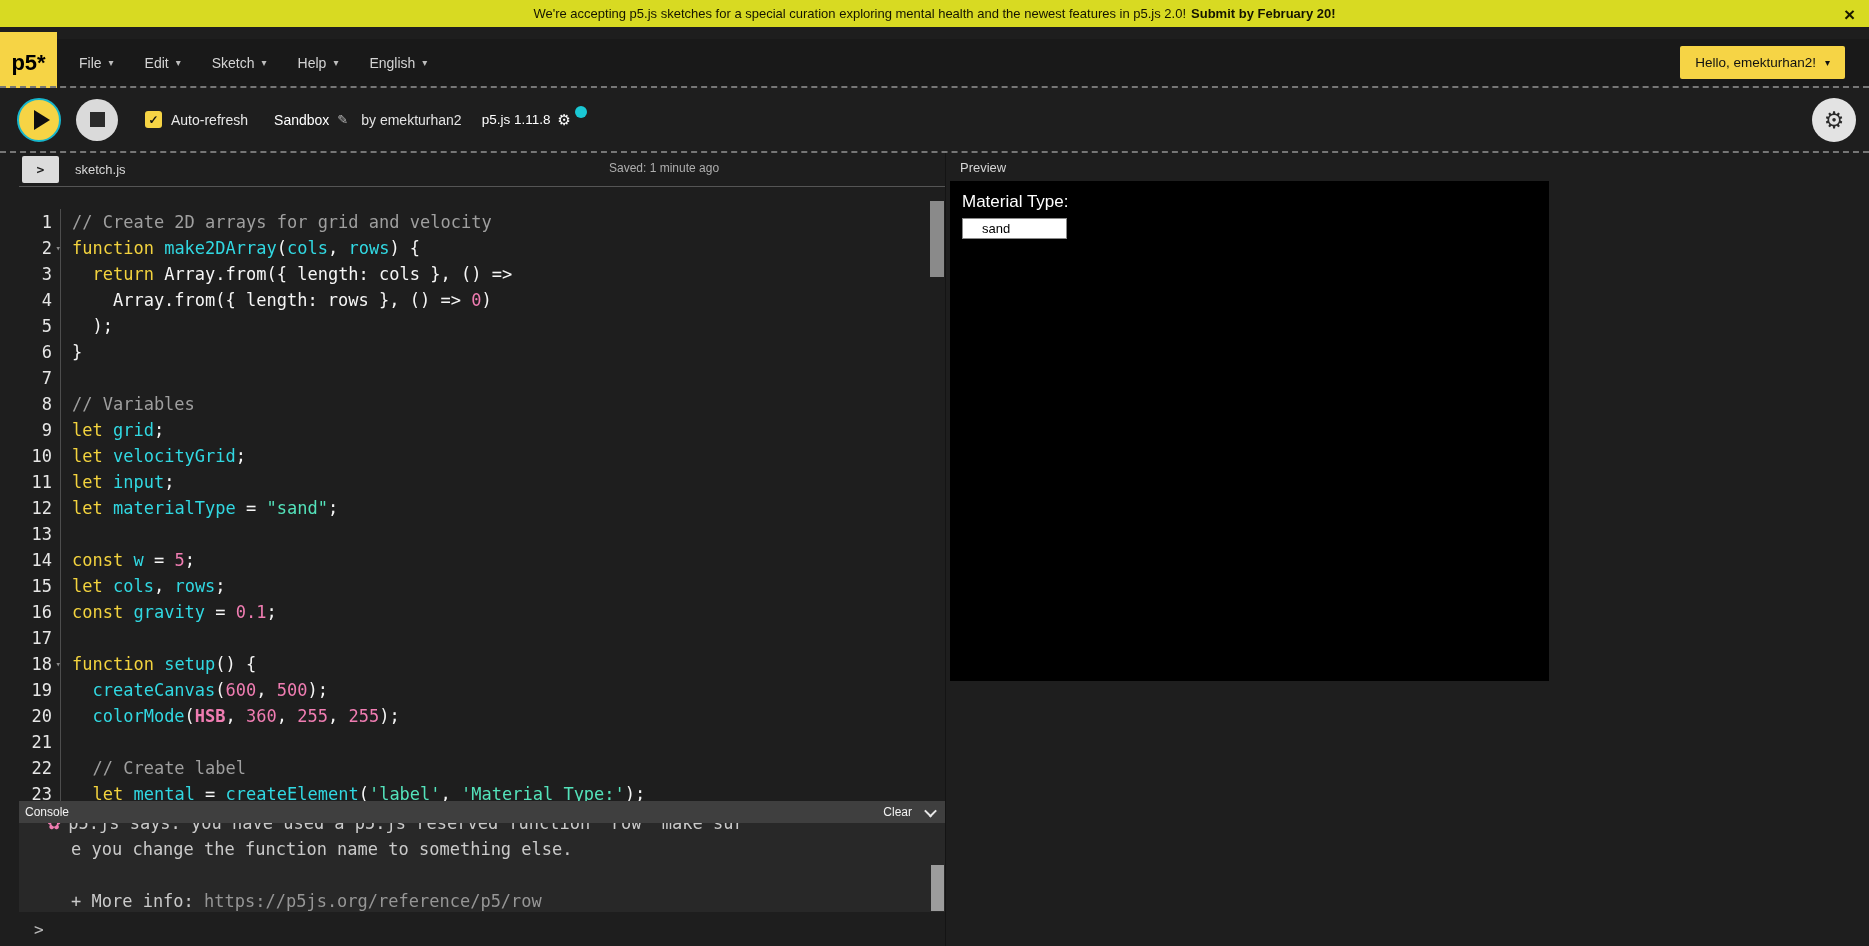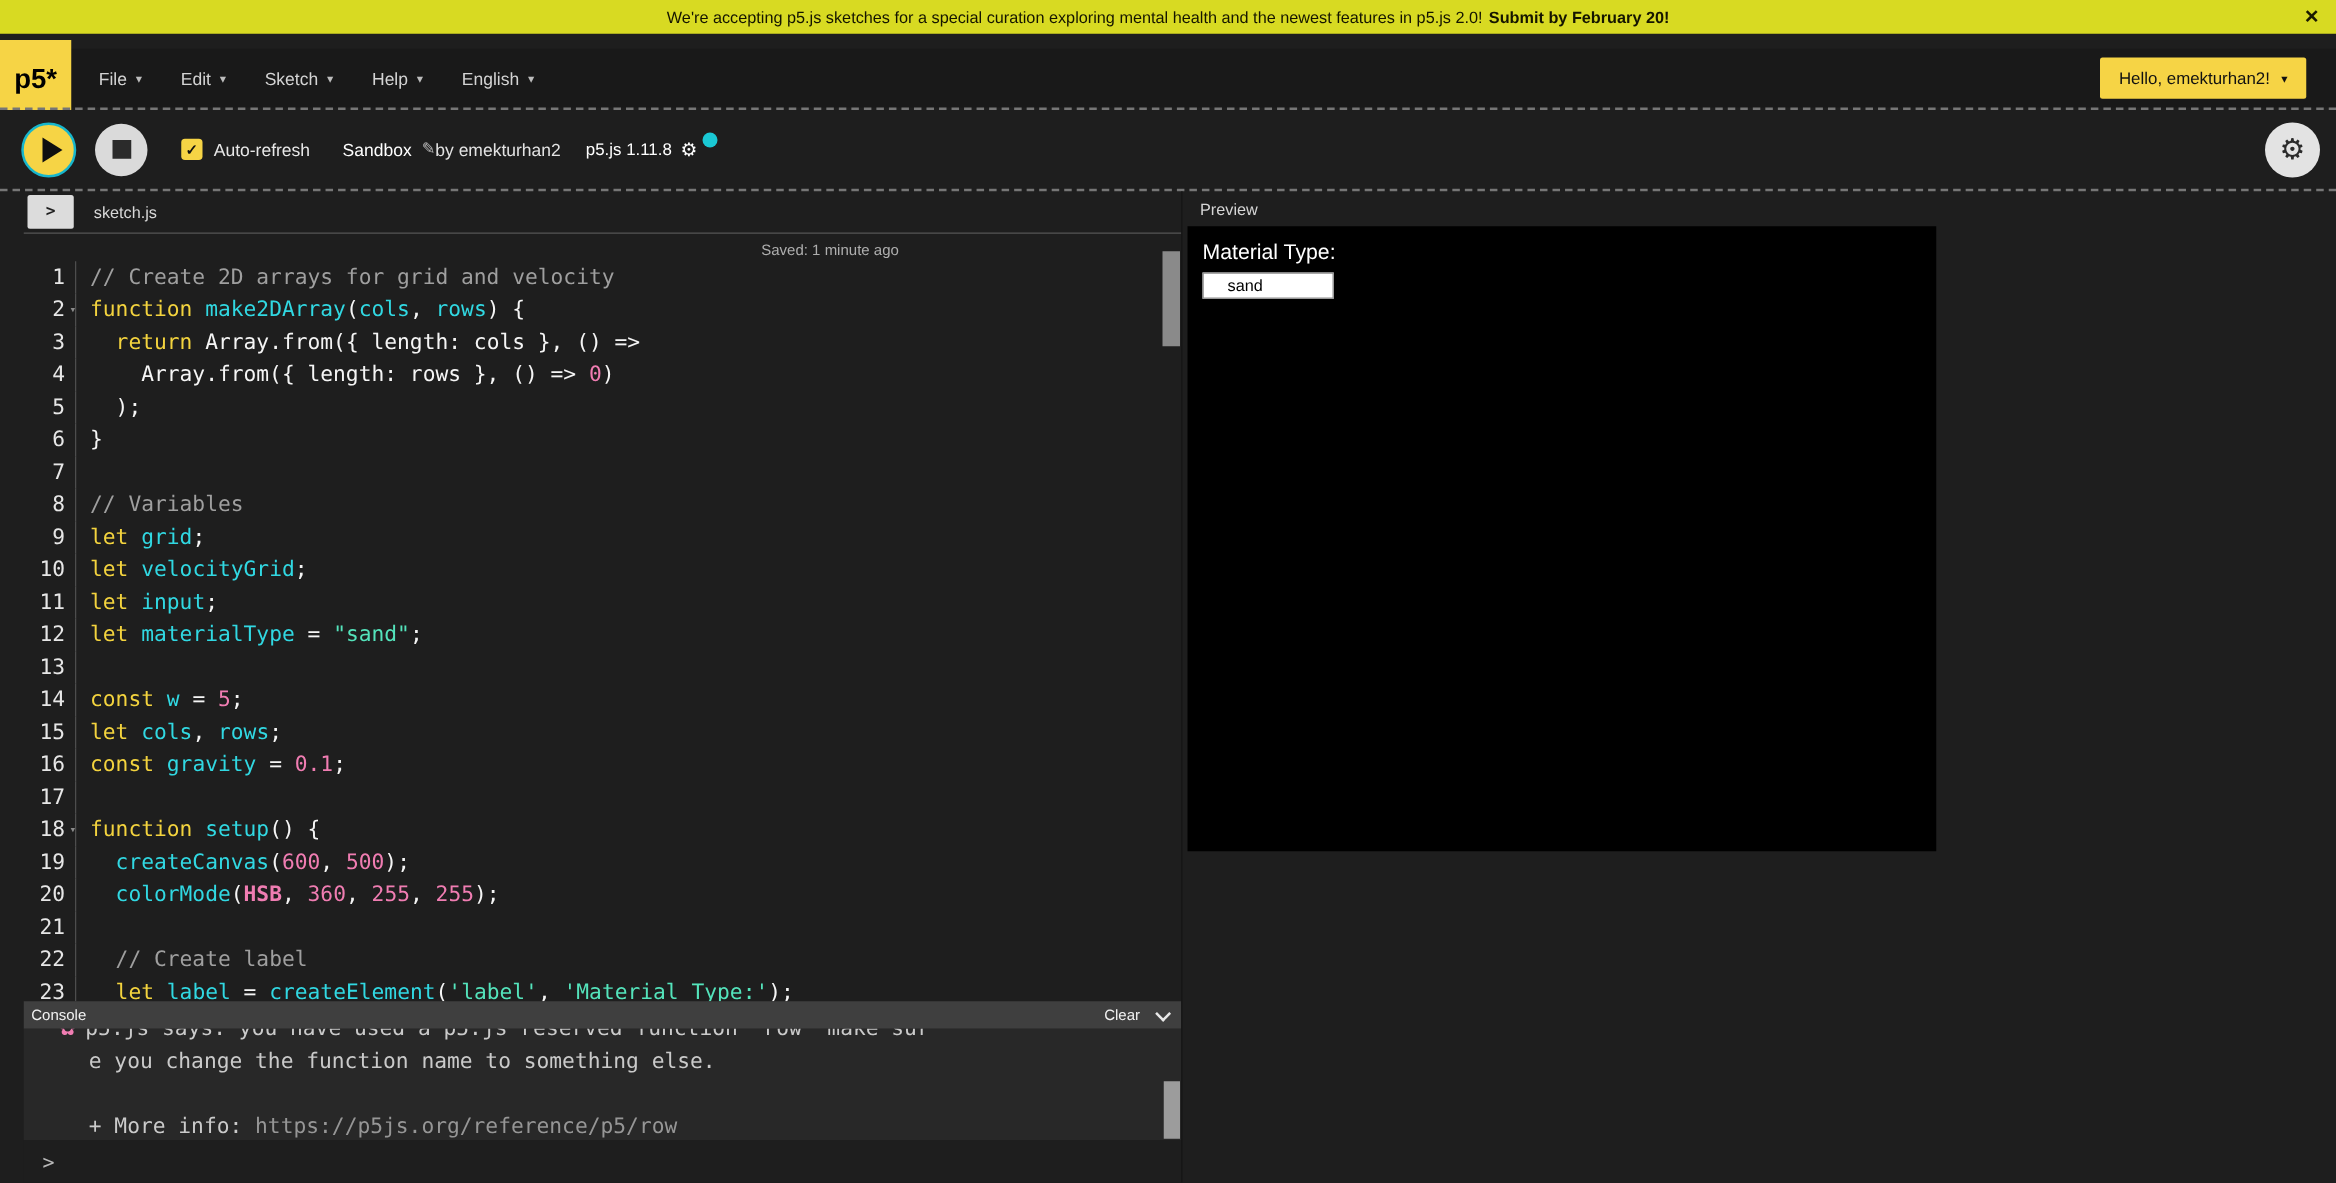--- a/index.html
+++ b/index.html
@@ -41,37 +41,37 @@
   .stop-btn { margin-left:15px; width:42px; height:42px; border-radius:50%; background:#dadada;
               display:flex; align-items:center; justify-content:center; cursor:pointer; }
   .stop-sq { width:15px; height:15px; background:#2b2b2b; }
   .checkbox { margin-left:27px; width:17px; height:17px; background:#f6d445; border-radius:3px;
               display:flex; align-items:center; justify-content:center; color:#111; font-size:12px;
               font-weight:bold; cursor:pointer; }
   .autorefresh { margin-left:9px; color:#e8e8e8; font-size:14px; }
   .sketch-name { margin-left:26px; color:#fff; font-size:14px; }
   .pencil { margin-left:8px; color:#b5b5b5; font-size:13px; cursor:pointer;
             font-family:"DejaVu Sans", sans-serif; }
-  .byline { color:#e3e3e3; font-size:14px; }
+  .byline { margin-left:13px; color:#e3e3e3; font-size:14px; }
   .version { margin-left:20px; color:#fff; font-size:13.5px; display:flex; align-items:center; cursor:pointer; }
   .version .gear { margin-left:7px; color:#fff; font-size:15px; font-family:"DejaVu Sans", sans-serif; }
   .dot { width:12px; height:12px; border-radius:50%; background:#1ac8d4; margin-left:4px;
          transform:translateY(-8px); }
   .prefs-btn { margin-left:auto; margin-right:13px; width:44px; height:44px; border-radius:50%;
                background:#e3e3e3; display:flex; align-items:center; justify-content:center; cursor:pointer; }
   .prefs-btn .gear { color:#2b2b2b; font-size:23px; font-family:"DejaVu Sans", sans-serif; }
 
   
   .tabbar { position:absolute; left:19px; top:153px; width:926px; height:33px;
             display:flex; align-items:center; }
   .expand-btn { margin-left:3px; width:37px; height:27px; background:#dcdcdc; border-radius:2px;
                 display:flex; align-items:center; justify-content:center; color:#1e1e1e;
                 font-size:13px; font-weight:bold; cursor:pointer; font-family:"DejaVu Sans Mono", monospace; }
   .tab-label { margin-left:16px; color:#d8d8d8; font-size:13px; cursor:pointer; }
-  .saved { position:absolute; left:590px; top:8px; color:#aeaeae; font-size:12px;margin-top:32px; }
+  .saved { position:absolute; left:590px; top:8px; color:#aeaeae; font-size:12px; }
 
   .editor-body { position:absolute; left:19px; top:186px; width:926px; height:615px;
                  border-top:1px solid #555; overflow:hidden;
                  font-family:"DejaVu Sans Mono", monospace; font-size:17px; }
   .ed-rows { padding-top:22px; }
   .ed-row { display:flex; height:26px; line-height:26px; }
   .gutter-cell { width:42px; flex:0 0 42px; text-align:right; padding-right:8px; color:#e6e6e6;
                  border-right:1px solid #4d4d4d; position:relative; }
   .fold { position:absolute; right:-1px; top:0; font-size:9px; color:#8a8a8a; line-height:26px; }
   .code-cell { padding-left:11px; white-space:pre; color:#f5f5f5; }
@@ -275,21 +275,21 @@
         <div class="ed-row">
           <div class="gutter-cell">21</div>
           <div class="code-cell"></div>
         </div>
         <div class="ed-row">
           <div class="gutter-cell">22</div>
           <div class="code-cell"><span class="tok-p">  </span><span class="tok-c">// Create label</span></div>
         </div>
         <div class="ed-row">
           <div class="gutter-cell">23</div>
-          <div class="code-cell"><span class="tok-p">  </span><span class="tok-k">let</span><span class="tok-p"> </span><span class="tok-d">label</span><span class="tok-p"> = </span><span class="tok-d">createElement</span><span class="tok-p">(</span><span class="tok-s">'label'</span><span class="tok-p">, </span><span class="tok-s">'Material Type:'</span><span class="tok-p">);</span></div>
+          <div class="code-cell"><span class="tok-p">  </span><span class="tok-k">let</span><span class="tok-p"> </span><span class="tok-d">mental</span><span class="tok-p"> = </span><span class="tok-d">createElement</span><span class="tok-p">(</span><span class="tok-s">'label'</span><span class="tok-p">, </span><span class="tok-s">'Material Type:'</span><span class="tok-p">);</span></div>
         </div>
       </div>
     <div class="ed-thumb"></div>
   </div>
 
   <div class="console-header">
     <span class="console-title">Console</span>
     <span class="console-clear">Clear</span>
     <span class="chev-down"></span>
   </div>

